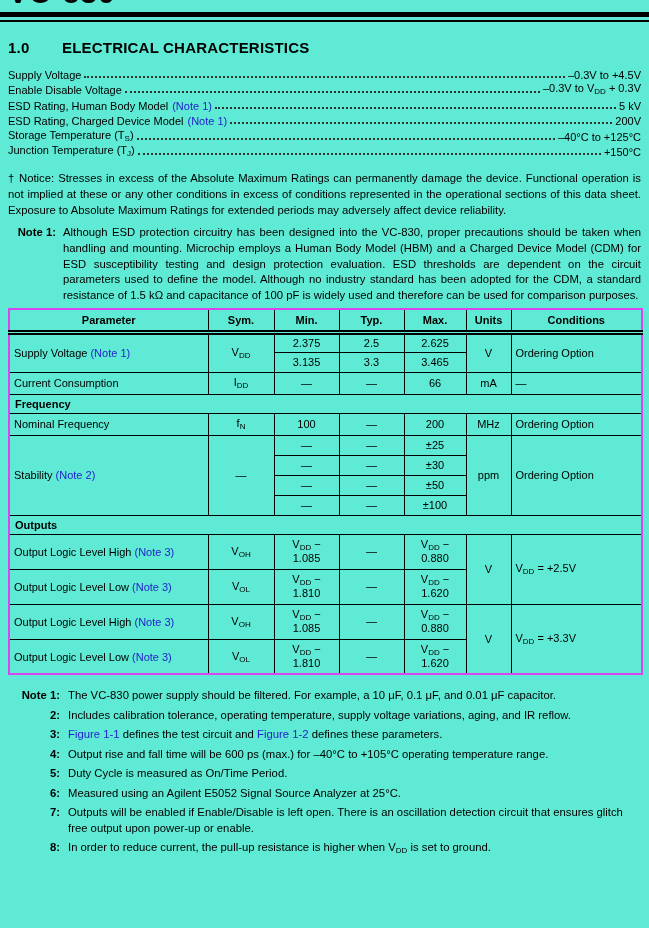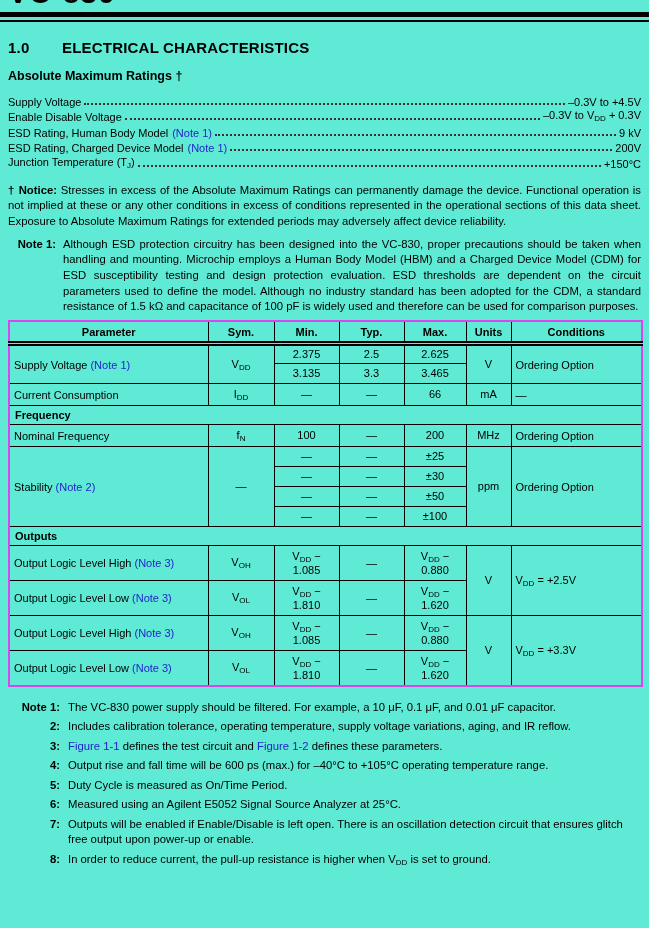--- a/index.html
+++ b/index.html
@@ -25,21 +25,21 @@
 
   
   .ratings { margin:9px 8px 0 8px; font-size:11px; }
   .rating-row { display:flex; align-items:flex-end; height:15.5px; }
   .rating-row .leader { flex:1; border-bottom:2px dotted #333; margin:0 3px 3px 3px; }
   .rating-row .r-value { white-space:nowrap; }
   .rating-row .r-note { margin-left:4px; }
 
   
   .notice { margin:13px 8px 0 8px; font-size:11.3px; line-height:15.8px; text-align:justify; }
-  .notice .lead { font-weight:bold; }
+  .notice .lead { font-weight:normal; }
   .note1 { display:grid; grid-template-columns:46px 1fr; column-gap:7px; margin:7px 8px 0 10px; font-size:11.3px; line-height:15.6px; }
   .note1 .n1-label { font-weight:bold; text-align:right; }
   .note1 .n1-body { text-align:justify; }
 
   
   table.chars { border-collapse:collapse; table-layout:fixed; width:633px; margin:5px 0 0 8px; font-size:11px; border:2px solid #d946ef; }
   table.chars th, table.chars td { border:1px solid #000; padding:1px 4px; vertical-align:middle; }
   table.chars thead th { border-bottom:5px double #000; font-weight:bold; text-align:center; height:23px; }
   td.param { text-align:left; padding-left:5px; }
   td.c { text-align:center; white-space:pre-line; line-height:13px; }
@@ -61,44 +61,48 @@
     <div class="masthead-title">VC-830</div>
   </div>
   <div class="rule-thick"></div>
   <div class="rule-thin"></div>
 
   <div class="h1">
     <span class="sec-num">1.0</span>
     <span>ELECTRICAL CHARACTERISTICS</span>
   </div>
 
-  <div class="h2">Absolute Maximum Ratings †</div>
 
   <div class="ratings">
     <div class="rating-row">
       <span>Supply Voltage</span>
       <span class="leader"></span>
       <span class="r-value">–0.3V to +4.5V</span>
     </div>
     <div class="rating-row">
       <span>Enable Disable Voltage</span>
       <span class="leader"></span>
       <span class="r-value">–0.3V to V<sub>DD</sub> + 0.3V</span>
     </div>
     <div class="rating-row">
       <span>ESD Rating, Human Body Model</span>
       <span class="r-note link">(Note 1)</span>
       <span class="leader"></span>
-      <span class="r-value">9 kV</span>
+      <span class="r-value">5 kV</span>
     </div>
     <div class="rating-row">
       <span>ESD Rating, Charged Device Model</span>
       <span class="r-note link">(Note 1)</span>
       <span class="leader"></span>
       <span class="r-value">200V</span>
+    </div>
+    <div class="rating-row">
+      <span>Storage Temperature (T<sub>S</sub>)</span>
+      <span class="leader"></span>
+      <span class="r-value">–40°C to +125°C</span>
     </div>
     <div class="rating-row">
       <span>Junction Temperature (T<sub>J</sub>)</span>
       <span class="leader"></span>
       <span class="r-value">+150°C</span>
     </div>
   </div>
 
   <p class="notice"><span class="lead">† Notice:</span> <span>Stresses in excess of the Absolute Maximum Ratings can permanently damage the device. Functional operation is not implied at these or any other conditions in excess of conditions represented in the operational sections of this data sheet. Exposure to Absolute Maximum Ratings for extended periods may adversely affect device reliability.</span></p>
 

